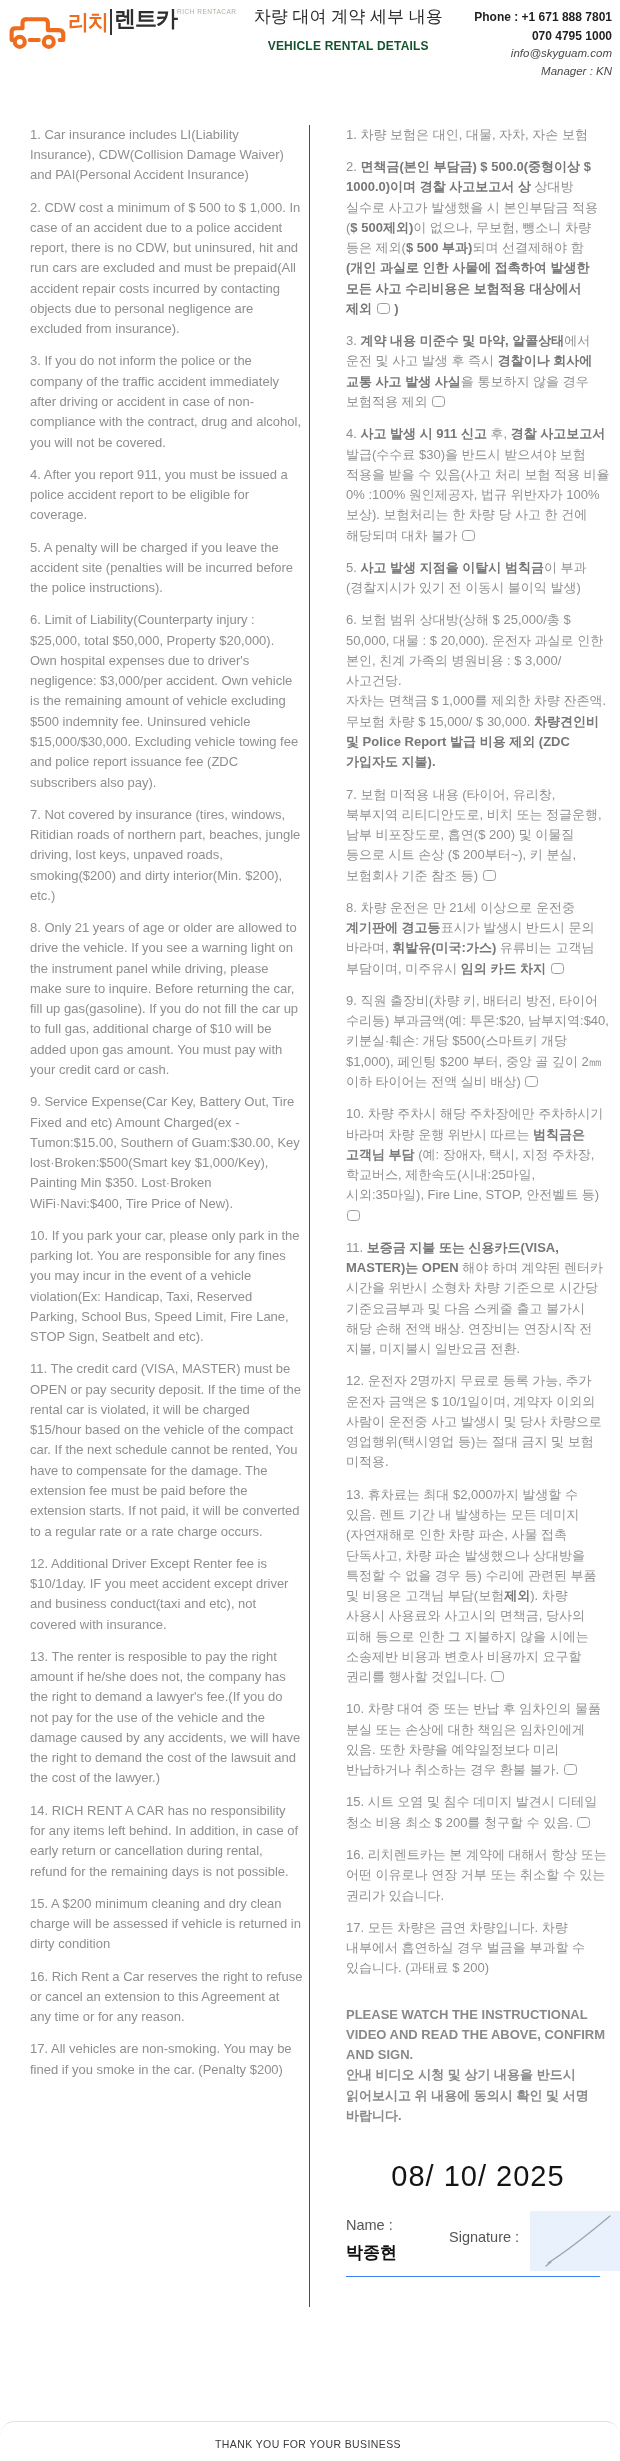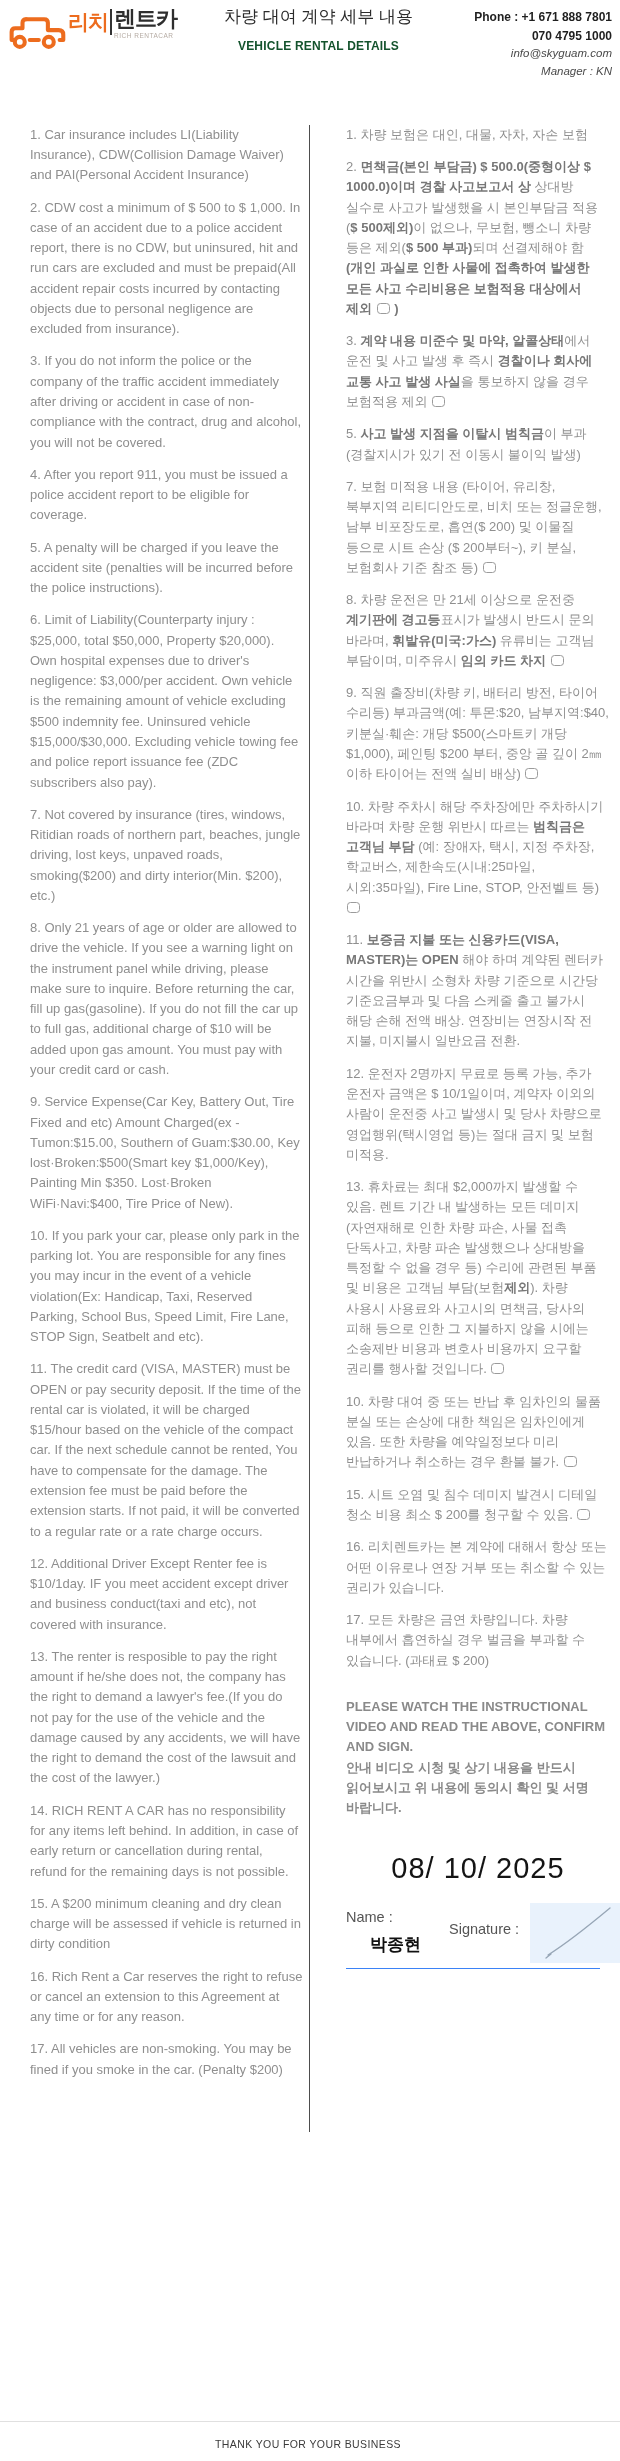--- a/index.html
+++ b/index.html
@@ -5,21 +5,21 @@
   * { margin:0; padding:0; box-sizing:border-box; }
   body { background:#fff; font-family:"Liberation Sans", sans-serif; }
   .page { width:620px; height:2461px; background:#fff; position:relative; overflow:hidden; margin:0 auto; }
 
   
   .header { display:flex; align-items:flex-start; padding:6px 8px 0 8px; }
   .logo { display:flex; align-items:flex-start; flex:0 0 auto; }
   .logo svg { display:block; margin-top:4px; }
   .logo-richi { color:#ED6C1E; font-weight:700; font-size:21px; margin-left:2px; margin-top:2px; letter-spacing:-1px; }
   .logo-bar { width:2px; background:#333; height:26px; margin:3px 2px 0 2px; }
-  .logo-right { display:flex; flex-direction:column; }
+  .logo-right { display:flex; flex-direction:row; }
   .logo-rentcar { color:#2e2e2e; font-weight:700; font-size:22px; letter-spacing:-1px; line-height:1; margin-top:2px; }
   .logo-sub { color:#b5aba3; font-size:6.5px; letter-spacing:0.5px; margin-top:2px; }
   .title-block { flex:1 1 auto; text-align:center; padding:0 4px; }
   .title-ko { color:#2b2b2b; font-size:17px; font-weight:500; line-height:1.35; }
   .title-en { color:#14532d; font-size:12px; font-weight:700; margin-top:10px; letter-spacing:0.2px; }
   .contact { flex:0 0 152px; text-align:right; font-size:12px; line-height:1.55; padding-top:2px; }
   .contact .c-bold { color:#1f1f1f; font-weight:700; }
   .contact .c-reg { color:#4a4a4a; font-size:11.5px;font-style:italic; }
 
   
@@ -29,27 +29,27 @@
   .col-right { padding:0 10px 30px 36px; }
   .para { color:#8f8f8f; font-size:13px; line-height:1.56; margin-bottom:12px; word-break:keep-all; }
   .para b { font-weight:700; color:#777; }
   .checkbox { display:inline-block; width:13px; height:11px; border:1.6px solid #9b9b9b; border-radius:3.5px; vertical-align:-1px; margin:0 1px; }
 
   
   .notice { color:#8a8a8a; font-size:13px; font-weight:700; line-height:1.56; margin-top:26px; word-break:keep-all; }
   .date-line { text-align:center; color:#141414; font-size:29px; font-weight:500; letter-spacing:1px; margin-top:34px; }
   .sign-row { position:relative; margin-top:22px; border-bottom:1px solid #3b82f6; height:62px; margin-right:10px; }
   .name-label { position:absolute; left:0; top:2px; color:#555; font-size:14.5px; }
-  .name-value { position:absolute; left:0; top:26px; color:#111; font-size:17px; font-weight:700;margin-left:24px; }
+  .name-value { position:absolute; left:0; top:26px; color:#111; font-size:17px; font-weight:700; }
   .sig-label { position:absolute; left:103px; top:14px; color:#555; font-size:14.5px; }
   .sig-box { position:absolute; right:-20px; top:-4px; width:90px; height:60px; background:#e9f2fc; }
   .sig-box svg { display:block; }
 
   
-  .footer { position:absolute; left:0; right:0; bottom:0; border-top:1px solid #e0e0e0; padding:12px 4px 9px 0; text-align:center; }
+  .footer { position:absolute; left:0; right:0; bottom:0; border-top:1px solid #e0e0e0; padding:12px 4px 9px 0; text-align:center;border-radius:15px; }
   .footer-text { color:#3b3b3b; font-size:10.5px; font-weight:500; letter-spacing:0.4px; }
 </style>
 </head>
 <body>
 
 <div class="page">
 
   <div class="header">
     <div class="logo">
       <svg width="58" height="42" viewBox="0 0 64 46">
@@ -98,21 +98,23 @@
         <p class="para">14. RICH RENT A CAR has no responsibility for any items left behind. In addition, in case of early return or cancellation during rental, refund for the remaining days is not possible.</p>
         <p class="para">15. A $200 minimum cleaning and dry clean charge will be assessed if vehicle is returned in dirty condition</p>
         <p class="para">16. Rich Rent a Car reserves the right to refuse or cancel an extension to this Agreement at any time or for any reason.</p>
         <p class="para">17. All vehicles are non-smoking. You may be fined if you smoke in the car. (Penalty $200)</p>
       </div>
     <div class="col col-right">
       <div>
           <p class="para"><span>1. 차량 보험은 대인, 대물, 자차, 자손 보험</span></p>
           <p class="para"><span>2. </span><b>면책금(본인 부담금) $ 500.0(중형이상 $ 1000.0)이며 경찰 사고보고서 상 </b><span>상대방 실수로 사고가 발생했을 시 본인부담금 적용 (</span><b>$ 500제외)</b><span>이 없으나, 무보험, 뺑소니 차량 등은 제외(</span><b>$ 500 부과)</b><span>되며 선결제해야 함 </span><b>(개인 과실로 인한 사물에 접촉하여 발생한 모든 사고 수리비용은 보험적용 대상에서 제외 </b><span class="checkbox"></span><b> )</b></p>
           <p class="para"><span>3. </span><b>계약 내용 미준수 및 마약, 알콜상태</b><span>에서 운전 및 사고 발생 후 즉시 </span><b>경찰이나 회사에 교통 사고 발생 사실</b><span>을 통보하지 않을 경우 보험적용 제외 </span><span class="checkbox"></span></p>
+          <p class="para"><span>4. </span><b>사고 발생 시 911 신고</b><span> 후, </span><b>경찰 사고보고서</b><span> 발급(수수료 $30)을 반드시 받으셔야 보험 적용을 받을 수 있음(사고 처리 보험 적용 비율 0% :100% 원인제공자, 법규 위반자가 100% 보상). 보험처리는 한 차량 당 사고 한 건에 해당되며 대차 불가 </span><span class="checkbox"></span></p>
           <p class="para"><span>5. </span><b>사고 발생 지점을 이탈시 범칙금</b><span>이 부과(경찰지시가 있기 전 이동시 불이익 발생)</span></p>
+          <p class="para"><span>6. 보험 범위 상대방(상해 $ 25,000/총 $ 50,000, 대물 : $ 20,000). 운전자 과실로 인한 본인, 친계 가족의 병원비용 : $ 3,000/사고건당.<br>자차는 면책금 $ 1,000를 제외한 차량 잔존액. 무보험 차량 $ 15,000/ $ 30,000. </span><b>차량견인비 및 Police Report 발급 비용 제외 (ZDC 가입자도 지불).</b></p>
           <p class="para"><span>7. 보험 미적용 내용 (타이어, 유리창, 북부지역 리티디안도로, 비치 또는 정글운행, 남부 비포장도로, 흡연($ 200) 및 이물질 등으로 시트 손상 ($ 200부터~), 키 분실, 보험회사 기준 참조 등) </span><span class="checkbox"></span></p>
           <p class="para"><span>8. 차량 운전은 만 21세 이상으로 운전중 </span><b>계기판에 경고등</b><span>표시가 발생시 반드시 문의 바라며, </span><b>휘발유(미국:가스)</b><span> 유류비는 고객님 부담이며, 미주유시 </span><b>임의 카드 차지</b><span> </span><span class="checkbox"></span></p>
           <p class="para"><span>9. 직원 출장비(차량 키, 배터리 방전, 타이어 수리등) 부과금액(예: 투몬:$20, 남부지역:$40, 키분실·훼손: 개당 $500(스마트키 개당 $1,000), 페인팅 $200 부터, 중앙 골 깊이 2㎜이하 타이어는 전액 실비 배상) </span><span class="checkbox"></span></p>
           <p class="para"><span>10. 차량 주차시 해당 주차장에만 주차하시기 바라며 차량 운행 위반시 따르는 </span><b>범칙금은 고객님 부담</b><span> (예: 장애자, 택시, 지정 주차장, 학교버스, 제한속도(시내:25마일, 시외:35마일), Fire Line, STOP, 안전벨트 등) </span><span class="checkbox"></span></p>
           <p class="para"><span>11. </span><b>보증금 지불 또는 신용카드(VISA, MASTER)는 OPEN</b><span> 해야 하며 계약된 렌터카 시간을 위반시 소형차 차량 기준으로 시간당 기준요금부과 및 다음 스케줄 출고 불가시 해당 손해 전액 배상. 연장비는 연장시작 전 지불, 미지불시 일반요금 전환.</span></p>
           <p class="para"><span>12. 운전자 2명까지 무료로 등록 가능, 추가 운전자 금액은 $ 10/1일이며, 계약자 이외의 사람이 운전중 사고 발생시 및 당사 차량으로 영업행위(택시영업 등)는 절대 금지 및 보험 미적용.</span></p>
           <p class="para"><span>13. 휴차료는 최대 $2,000까지 발생할 수 있음. 렌트 기간 내 발생하는 모든 데미지(자연재해로 인한 차량 파손, 사물 접촉 단독사고, 차량 파손 발생했으나 상대방을 특정할 수 없을 경우 등) 수리에 관련된 부품 및 비용은 고객님 부담(보험</span><b>제외</b><span>). 차량 사용시 사용료와 사고시의 면책금, 당사의 피해 등으로 인한 그 지불하지 않을 시에는 소송제반 비용과 변호사 비용까지 요구할 권리를 행사할 것입니다. </span><span class="checkbox"></span></p>
           <p class="para"><span>10. 차량 대여 중 또는 반납 후 임차인의 물품 분실 또는 손상에 대한 책임은 임차인에게 있음. 또한 차량을 예약일정보다 미리 반납하거나 취소하는 경우 환불 불가. </span><span class="checkbox"></span></p>
           <p class="para"><span>15. 시트 오염 및 침수 데미지 발견시 디테일 청소 비용 최소 $ 200를 청구할 수 있음. </span><span class="checkbox"></span></p>
           <p class="para"><span>16. 리치렌트카는 본 계약에 대해서 항상 또는 어떤 이유로나 연장 거부 또는 취소할 수 있는 권리가 있습니다.</span></p>

